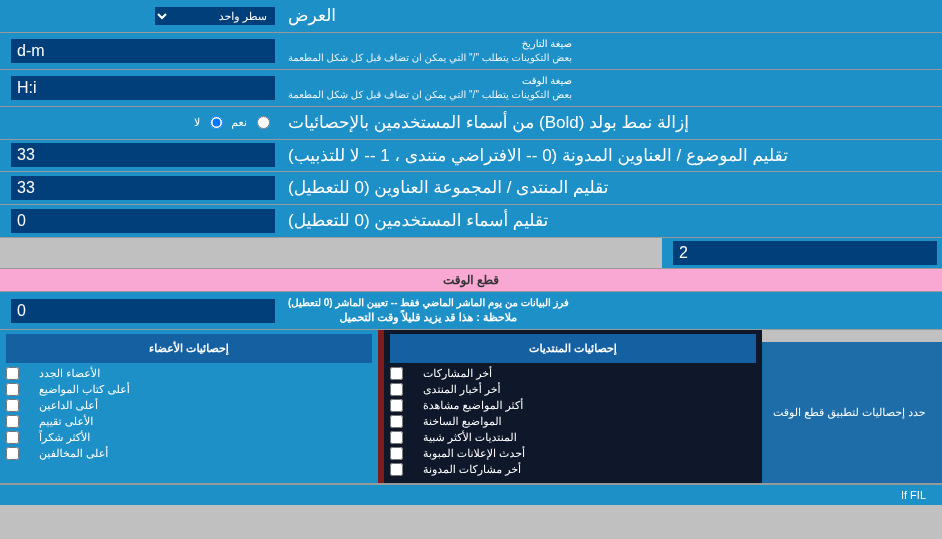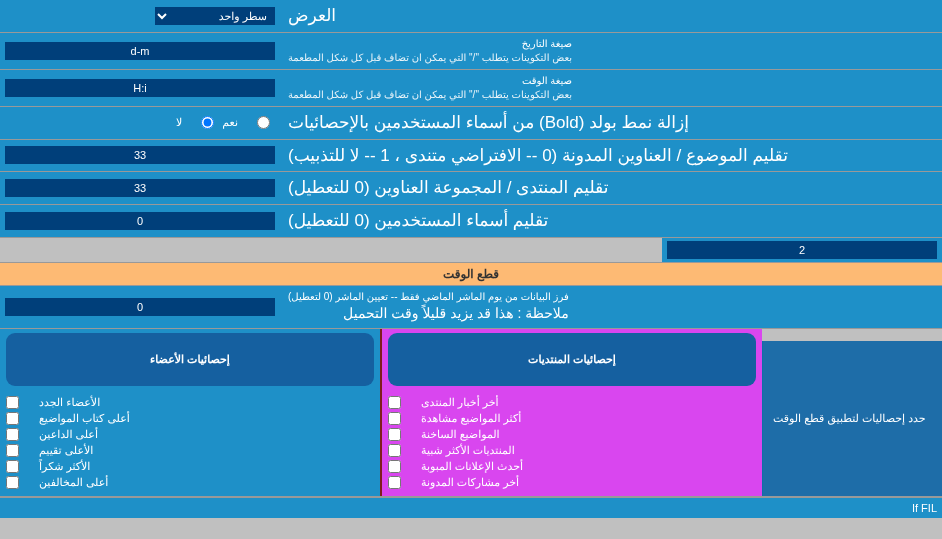--- a/index.html
+++ b/index.html
@@ -37,24 +37,25 @@
       justify-content: center;
       padding: 3px 5px;
       width: 280px;
       min-width: 220px;
     }
     .input-cell input[type="text"] {
       background: #003f7a;
       color: #fff;
       border: none;
       padding: 3px 6px;
-      font-size: 11px;
-      text-align: center;
+      font-size: 16px;
+      text-align: left;
       width: 100%;
       direction: ltr;
+      margin-left: 6px;
     }
     .select-wrap {
       background: #1e90c8;
       display: flex;
       align-items: center;
       justify-content: flex-start;
       padding: 3px 5px;
       width: 280px;
       min-width: 220px;
     }
@@ -74,24 +75,24 @@
       justify-content: flex-start;
       padding: 3px 10px;
       width: 280px;
       min-width: 220px;
       gap: 8px;
     }
     .radio-cell label {
       color: #fff;
       font-size: 11px;
       display: flex;
-      gap: 19px;
+      gap: 10px;
     }
     .section-header {
-      background: #fdba74;
+      background: #f9a8d4;
       color: #333;
       font-weight: bold;
       font-size: 12px;
       text-align: center;
       padding: 4px 8px;
       width: 100%;
       border-bottom: 1px solid #999;
     }
     .checkbox-item {
       display: flex;
@@ -104,23 +105,22 @@
     }
     .checkbox-item input[type="checkbox"] {
       margin: 0;
     }
     .col-header {
       color: #fff;
       font-weight: bold;
       font-size: 11px;
       text-align: center;
       background: #1560a0;
-      padding: 20px 5px;
-      margin-bottom: 10px;
-      border-radius: 9px;
+      padding: 8px 5px;
+      margin-bottom: 4px;
     }
     .full-row {
       display: flex;
       width: 100%;
       border-bottom: 1px solid #999;
     }
   </style>
 </head>
 <body>
 
@@ -211,36 +211,40 @@
       <input type="text" value="2" style="">
     </div>
   </div>
 
   <div class="section-header">
     <span>قطع الوقت</span>
   </div>
 
   <div class="full-row">
     <div class="label-cell small-label">
-      <span style="white-space:pre-line; text-align:right;">فرز البيانات من يوم الماشر الماضي فقط -- تعيين الماشر (0 لتعطيل)<br><span style="font-size:14px;">ملاحظة : هذا قد يزيد قليلاً وقت التحميل</span></span>
+      <span style="white-space:pre-line; text-align:center;font-weight:bold;">فرز البيانات من يوم الماشر الماضي فقط -- تعيين الماشر (0 لتعطيل)<br><span style="font-size:11px;">ملاحظة : هذا قد يزيد قليلاً وقت التحميل</span></span>
     </div>
     <div class="input-cell">
       <input type="text" value="0" style="">
     </div>
   </div>
 
   <div style="display:flex; width:100%; border-bottom:1px solid #999;">
 
     <div style="background:#1e6da8; color:#fff; padding:6px 10px; display:flex; align-items:center; justify-content:flex-end; font-size:11px; width:180px; border-left:1px solid #0e70a8;margin-top:12px;">
       <span>حدد إحصاليات لتطبيق قطع الوقت</span>
     </div>
 
-    <div style="flex:1; background:#d946ef; padding:4px 6px; border-left:2px solid #7f1d1d;">
+    <div style="flex:1; background:#0f172a; padding:4px 6px; border-left:6px solid #7f1d1d;">
       <div class="col-header">
         <span>إحصائيات المنتديات</span>
+      </div>
+      <div class="checkbox-item">
+        <span>أخر المشاركات</span>
+        <input type="checkbox" style="">
       </div>
       <div class="checkbox-item">
         <span>أخر أخبار المنتدى</span>
         <input type="checkbox" style="">
       </div>
       <div class="checkbox-item">
         <span>أكثر المواضيع مشاهدة</span>
         <input type="checkbox" style="">
       </div>
       <div class="checkbox-item">
@@ -285,17 +289,17 @@
         <span>الأكثر شكراً</span>
         <input type="checkbox" style="">
       </div>
       <div class="checkbox-item">
         <span>أعلى المخالفين</span>
         <input type="checkbox" style="">
       </div>
     </div>
   </div>
 
-  <div style="background:#1e90c8; padding:4px 5px; color:#fff; font-size:11px; text-align:right; border-top:1px solid #999;">
+  <div style="background:#1e90c8; padding:4px 16px; color:#fff; font-size:11px; text-align:right; border-top:1px solid #999;">
     <span>If FIL</span>
   </div>
 
 </div>
 
 </body></html>

